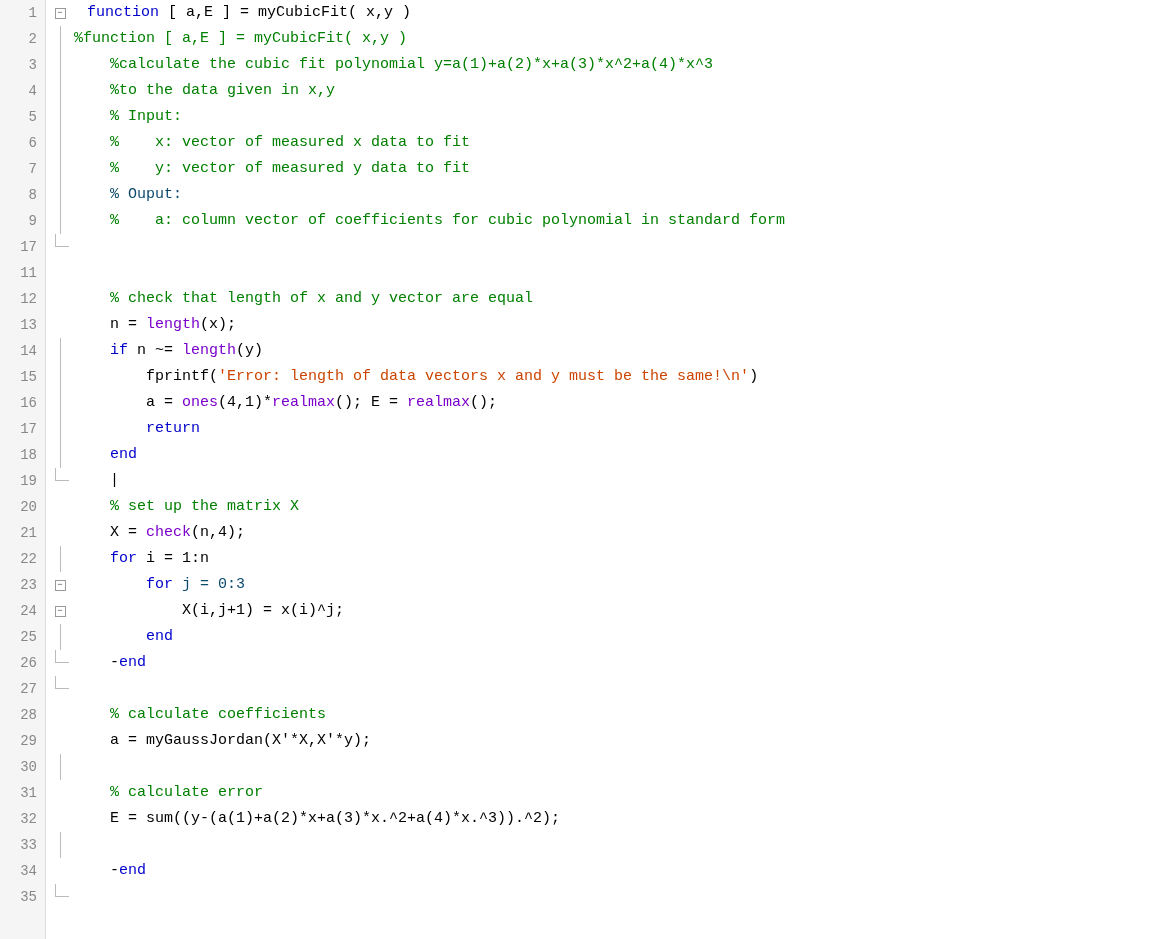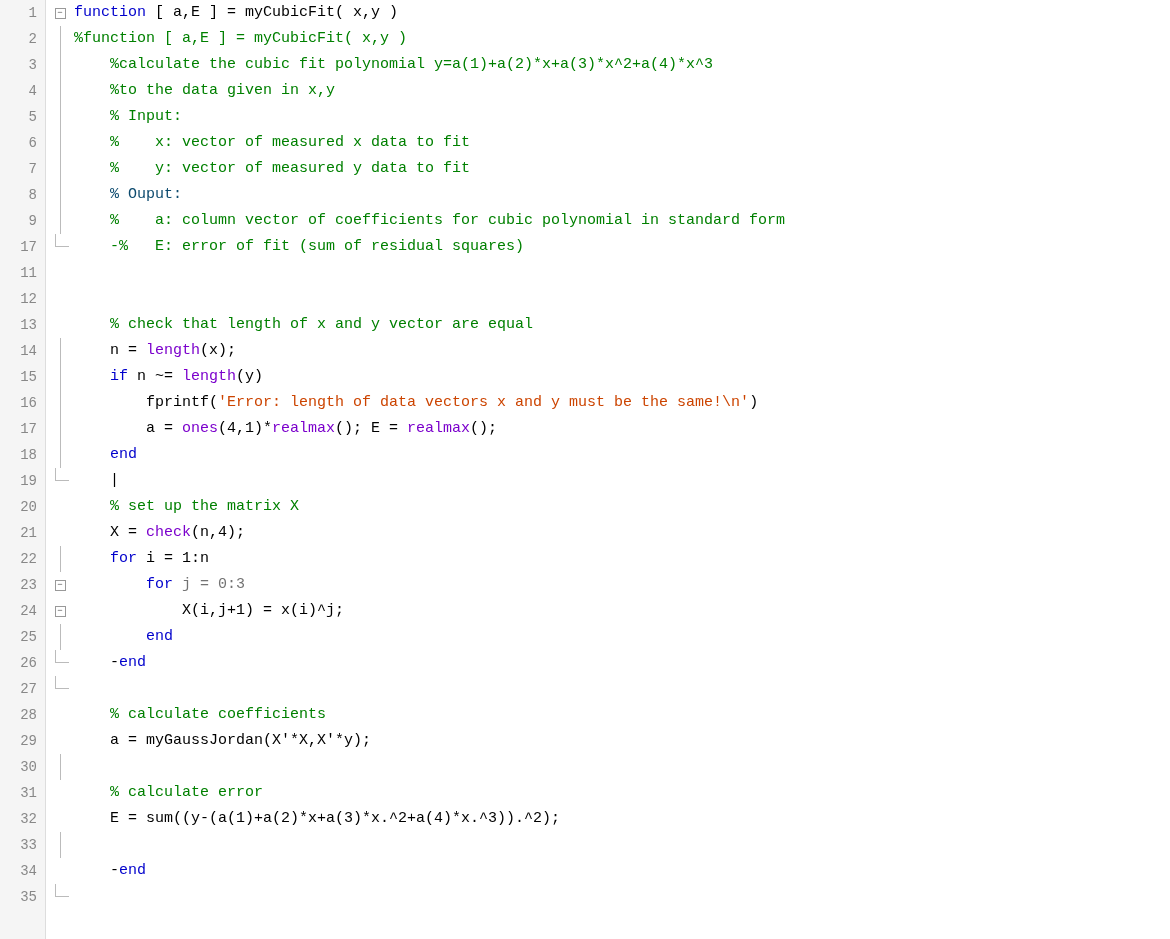--- a/index.html
+++ b/index.html
@@ -192,43 +192,43 @@
       <div class="gutter-cell" style="height: 26px; display: flex; align-items: center; justify-content: center; position: relative;"></div>
       <div class="gutter-cell" style="height: 26px; display: flex; align-items: center; justify-content: center; position: relative;">
         <div style="width: 1px; height: 26px; background: rgb(187, 187, 187); margin: 0px auto;"></div>
       </div>
       <div class="gutter-cell" style="height: 26px; display: flex; align-items: center; justify-content: center; position: relative;"></div>
       <div class="gutter-cell" style="height: 26px; display: flex; align-items: center; justify-content: center; position: relative;">
         <div style="width: 14px; height: 13px; border-left: 1px solid rgb(187, 187, 187); border-bottom: 1px solid rgb(187, 187, 187); margin-left: 3px; margin-top: -13px;"></div>
       </div>
     </div>
   <div class="code-area" id="code-area">
-      <div class="code-line" style="height: 26px; line-height: 26px; white-space: pre;"><span style="color: rgb(0, 0, 204);">function</span><span style="color: rgb(0, 0, 0);"> [ a,E ] = myCubicFit( x,y )</span></div>
+      <div class="code-line" style="height: 26px; line-height: 26px; white-space: pre; margin-left: 13px;"><span style="color: rgb(0, 0, 204);">function</span><span style="color: rgb(0, 0, 0);"> [ a,E ] = myCubicFit( x,y )</span></div>
       <div class="code-line" style="height: 26px; line-height: 26px; white-space: pre;"><span style="color: rgb(0, 128, 0);">%function [ a,E ] = myCubicFit( x,y )</span></div>
       <div class="code-line" style="height: 26px; line-height: 26px; white-space: pre;"><span style="color: rgb(0, 128, 0);">    %calculate the cubic fit polynomial y=a(1)+a(2)*x+a(3)*x^2+a(4)*x^3</span></div>
       <div class="code-line" style="height: 26px; line-height: 26px; white-space: pre;"><span style="color: rgb(0, 128, 0);">    %to the data given in x,y</span></div>
       <div class="code-line" style="height: 26px; line-height: 26px; white-space: pre;"><span style="color: rgb(0, 128, 0);">    % Input:</span></div>
       <div class="code-line" style="height: 26px; line-height: 26px; white-space: pre;"><span style="color: rgb(0, 128, 0);">    %    x: vector of measured x data to fit</span></div>
       <div class="code-line" style="height: 26px; line-height: 26px; white-space: pre;"><span style="color: rgb(0, 128, 0);">    %    y: vector of measured y data to fit</span></div>
       <div class="code-line" style="height: 26px; line-height: 26px; white-space: pre;"><span style="color: #0c4a6e;">    % Ouput:</span></div>
       <div class="code-line" style="height: 26px; line-height: 26px; white-space: pre;"><span style="color: rgb(0, 128, 0);">    %    a: column vector of coefficients for cubic polynomial in standard form</span></div>
-      <div class="code-line" style="height: 26px; line-height: 26px; white-space: pre;"><span style="color: rgb(0, 128, 0);">    -%   E: error of fit (sum of residual squares)</span></div>
       <div class="code-line" style="height: 26px; line-height: 26px; white-space: pre;"><span style="color: rgb(0, 0, 0);"></span></div>
       <div class="code-line" style="height: 26px; line-height: 26px; white-space: pre;"><span style="color: rgb(0, 0, 0);"></span></div>
       <div class="code-line" style="height: 26px; line-height: 26px; white-space: pre;"><span style="color: rgb(0, 128, 0);">    % check that length of x and y vector are equal</span></div>
       <div class="code-line" style="height: 26px; line-height: 26px; white-space: pre;"><span style="color: rgb(0, 0, 0);">    n = </span><span style="color: rgb(123, 0, 204);">length</span><span style="color: rgb(0, 0, 0);">(x);</span></div>
       <div class="code-line" style="height: 26px; line-height: 26px; white-space: pre;"><span style="color: rgb(0, 0, 204);">    if</span><span style="color: rgb(0, 0, 0);"> n ~= </span><span style="color: rgb(123, 0, 204);">length</span><span style="color: rgb(0, 0, 0);">(y)</span></div>
       <div class="code-line" style="height: 26px; line-height: 26px; white-space: pre;"><span style="color: rgb(0, 0, 0);">        fprintf(</span><span style="color: rgb(204, 68, 0);">'Error: length of data vectors x and y must be the same!\n'</span><span style="color: rgb(0, 0, 0);">)</span></div>
       <div class="code-line" style="height: 26px; line-height: 26px; white-space: pre;"><span style="color: rgb(0, 0, 0);">        a = </span><span style="color: rgb(123, 0, 204);">ones</span><span style="color: rgb(0, 0, 0);">(4,1)*</span><span style="color: rgb(123, 0, 204);">realmax</span><span style="color: rgb(0, 0, 0);">(); E = </span><span style="color: rgb(123, 0, 204);">realmax</span><span style="color: rgb(0, 0, 0);">();</span></div>
+      <div class="code-line" style="height: 26px; line-height: 26px; white-space: pre;"><span style="color: rgb(0, 0, 204);">        return</span></div>
       <div class="code-line" style="height: 26px; line-height: 26px; white-space: pre;"><span style="color: rgb(0, 0, 204);">    end</span></div>
       <div class="code-line" style="height: 26px; line-height: 26px; white-space: pre;"><span style="color: rgb(0, 0, 0);">    |</span></div>
       <div class="code-line" style="height: 26px; line-height: 26px; white-space: pre;"><span style="color: rgb(0, 128, 0);">    % set up the matrix X</span></div>
       <div class="code-line" style="height: 26px; line-height: 26px; white-space: pre;"><span style="color: rgb(0, 0, 0);">    X = </span><span style="color: rgb(123, 0, 204);">check</span><span style="color: rgb(0, 0, 0);">(n,4);</span></div>
       <div class="code-line" style="height: 26px; line-height: 26px; white-space: pre;"><span style="color: rgb(0, 0, 204);">    for</span><span style="color: rgb(0, 0, 0);"> i = 1:n</span></div>
-      <div class="code-line" style="height: 26px; line-height: 26px; white-space: pre;"><span style="color: rgb(0, 0, 0);">    </span><span style="color: rgb(0, 0, 204);">    for</span><span style="color: #737373; text-align: center;"> j = 0:3</span></div>
+      <div class="code-line" style="height: 26px; line-height: 26px; white-space: pre;"><span style="color: rgb(0, 0, 0);">    </span><span style="color: rgb(0, 0, 204);">    for</span><span style="color: #0c4a6e; text-align: center;"> j = 0:3</span></div>
       <div class="code-line" style="height: 26px; line-height: 26px; white-space: pre;"><span style="color: rgb(0, 0, 0);">            X(i,j+1) = x(i)^j;</span></div>
       <div class="code-line" style="height: 26px; line-height: 26px; white-space: pre;"><span style="color: rgb(0, 0, 0);">        </span><span style="color: rgb(0, 0, 204);">end</span></div>
       <div class="code-line" style="height: 26px; line-height: 26px; white-space: pre;"><span style="color: rgb(0, 0, 0);">    -</span><span style="color: rgb(0, 0, 204);">end</span></div>
       <div class="code-line" style="height: 26px; line-height: 26px; white-space: pre;"><span style="color: rgb(0, 0, 0);"></span></div>
       <div class="code-line" style="height: 26px; line-height: 26px; white-space: pre;"><span style="color: rgb(0, 128, 0);">    % calculate coefficients</span></div>
       <div class="code-line" style="height: 26px; line-height: 26px; white-space: pre;"><span style="color: rgb(0, 0, 0);">    a = myGaussJordan(X'*X,X'*y);</span></div>
       <div class="code-line" style="height: 26px; line-height: 26px; white-space: pre;"><span style="color: rgb(0, 0, 0);"></span></div>
       <div class="code-line" style="height: 26px; line-height: 26px; white-space: pre;"><span style="color: rgb(0, 128, 0);">    % calculate error</span></div>
       <div class="code-line" style="height: 26px; line-height: 26px; white-space: pre;"><span style="color: rgb(0, 0, 0);">    E = sum((y-(a(1)+a(2)*x+a(3)*x.^2+a(4)*x.^3)).^2);</span></div>
       <div class="code-line" style="height: 26px; line-height: 26px; white-space: pre;"><span style="color: rgb(0, 0, 0);"></span></div>

